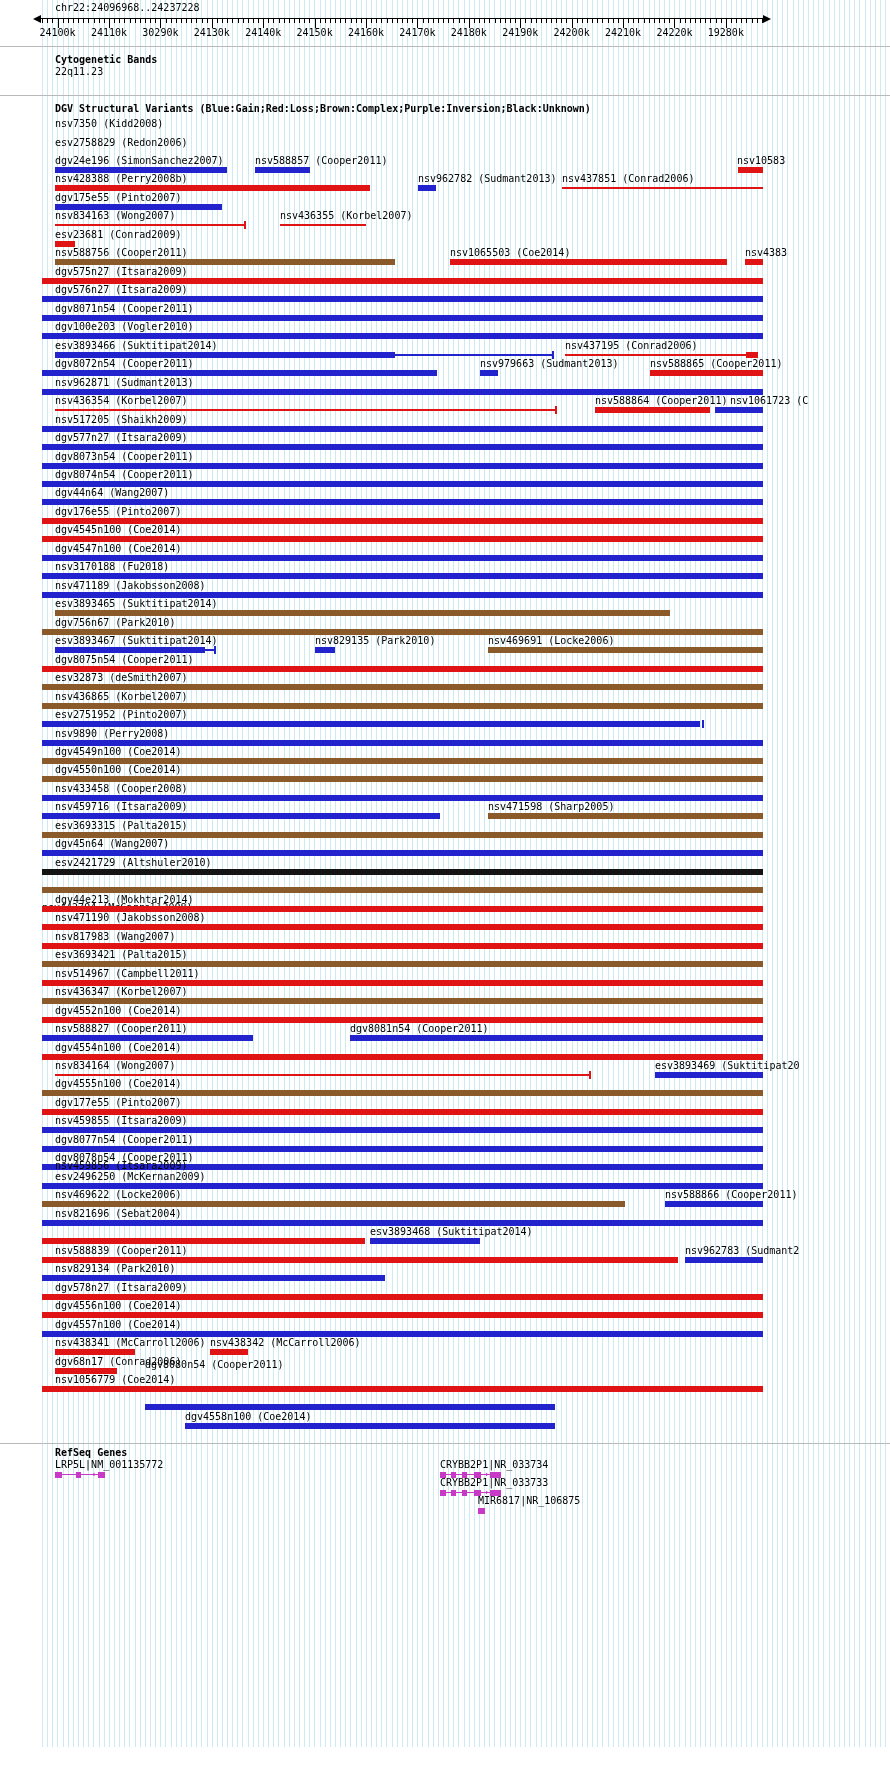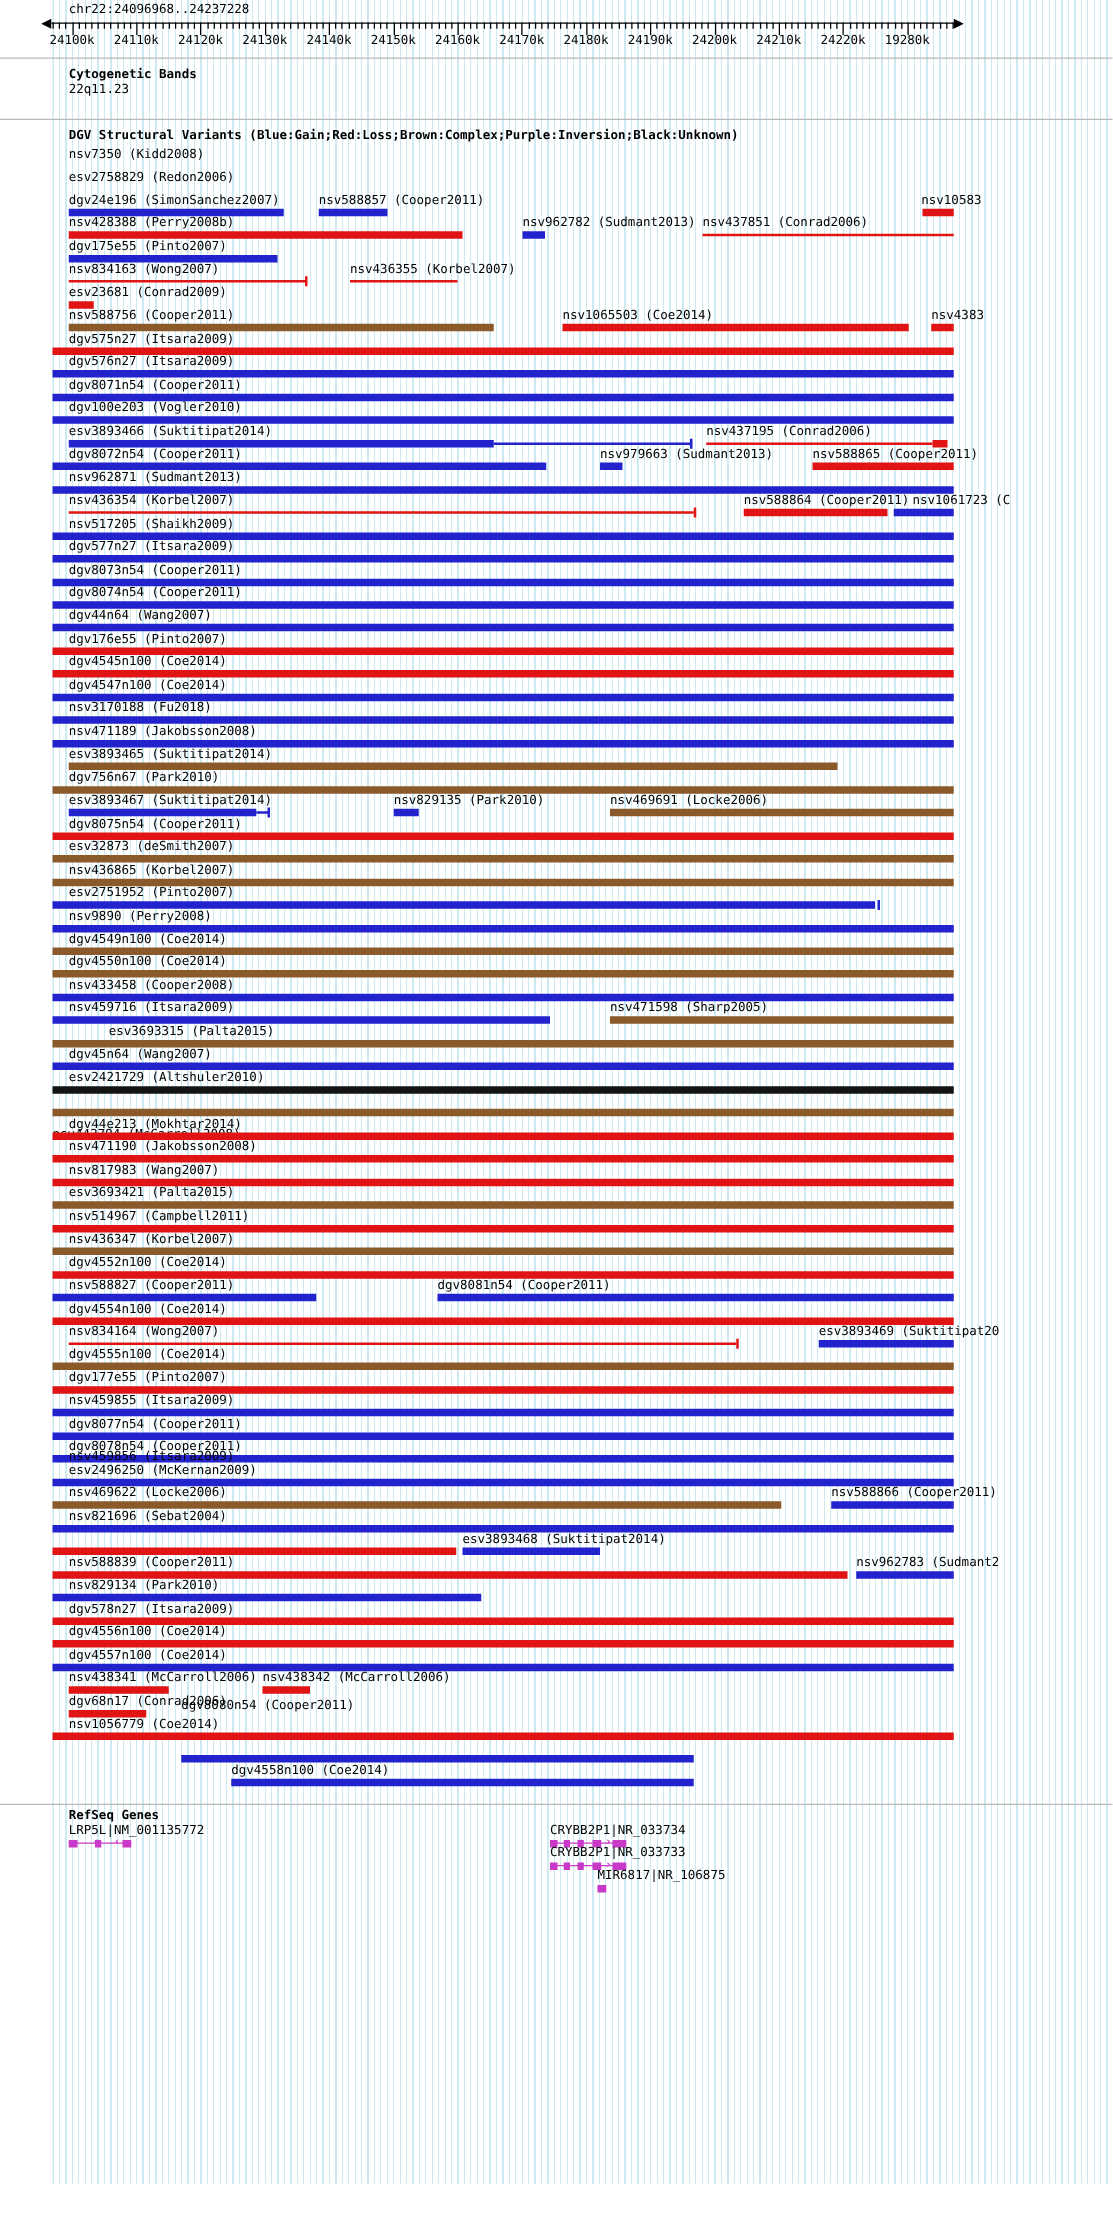--- a/index.html
+++ b/index.html
@@ -185,21 +185,21 @@
     <div class="tick" style="left: 725.845px; top: 18px; height: 10px;"></div>
     <div class="tick" style="left: 730.985px; top: 18px; height: 5px;"></div>
     <div class="tick" style="left: 736.126px; top: 18px; height: 5px;"></div>
     <div class="tick" style="left: 741.266px; top: 18px; height: 5px;"></div>
     <div class="tick" style="left: 746.407px; top: 18px; height: 5px;"></div>
     <div class="tick" style="left: 751.547px; top: 18px; height: 5px;"></div>
     <div class="tick" style="left: 756.688px; top: 18px; height: 5px;"></div>
     <div class="tick" style="left: 761.828px; top: 18px; height: 5px;"></div>
     <div class="rlabel" style="left: 57.5859px; top: 28px;">24100k</div>
     <div class="rlabel" style="left: 108.99px; top: 28px;">24110k</div>
-    <div class="rlabel" style="left: 160.395px; top: 28px;">24120k</div>
+    <div class="rlabel" style="left: 160.395px; top: 28px;">30290k</div>
     <div class="rlabel" style="left: 211.799px; top: 28px;">24130k</div>
     <div class="rlabel" style="left: 263.204px; top: 28px;">24140k</div>
     <div class="rlabel" style="left: 314.609px; top: 28px;">24150k</div>
     <div class="rlabel" style="left: 366.013px; top: 28px;">24160k</div>
     <div class="rlabel" style="left: 417.418px; top: 28px;">24170k</div>
     <div class="rlabel" style="left: 468.822px; top: 28px;">24180k</div>
     <div class="rlabel" style="left: 520.227px; top: 28px;">24190k</div>
     <div class="rlabel" style="left: 571.631px; top: 28px;">24200k</div>
     <div class="rlabel" style="left: 623.036px; top: 28px;">24210k</div>
     <div class="rlabel" style="left: 674.44px; top: 28px;">24220k</div>
@@ -309,21 +309,21 @@
     <div class="vlabel" style="left: 55px; top: 747px;">dgv4549n100 (Coe2014)</div>
     <div class="glyph" style="left: 42px; top: 758px; width: 721px; height: 6px; background: rgb(139, 90, 43);"></div>
     <div class="vlabel" style="left: 55px; top: 765.4px;">dgv4550n100 (Coe2014)</div>
     <div class="glyph" style="left: 42px; top: 776.4px; width: 721px; height: 6px; background: rgb(139, 90, 43);"></div>
     <div class="vlabel" style="left: 55px; top: 783.9px;">nsv433458 (Cooper2008)</div>
     <div class="glyph" style="left: 42px; top: 794.9px; width: 721px; height: 6px; background: rgb(35, 35, 206);"></div>
     <div class="vlabel" style="left: 55px; top: 802.4px;">nsv459716 (Itsara2009)</div>
     <div class="glyph" style="left: 42px; top: 813.4px; width: 398px; height: 6px; background: rgb(35, 35, 206);"></div>
     <div class="vlabel" style="left: 488px; top: 802.4px;">nsv471598 (Sharp2005)</div>
     <div class="glyph" style="left: 488px; top: 813.4px; width: 275px; height: 6px; background: rgb(139, 90, 43);"></div>
-    <div class="vlabel" style="left: 55px; top: 820.9px; margin-left: 32px;">esv3693315 (Palta2015)</div>
+    <div class="vlabel" style="left: 55px; top: 820.9px;">esv3693315 (Palta2015)</div>
     <div class="glyph" style="left: 42px; top: 831.9px; width: 721px; height: 6px; background: rgb(139, 90, 43);"></div>
     <div class="vlabel" style="left: 55px; top: 839.3px;">dgv45n64 (Wang2007)</div>
     <div class="glyph" style="left: 42px; top: 850.3px; width: 721px; height: 6px; background: rgb(35, 35, 206);"></div>
     <div class="vlabel" style="left: 55px; top: 857.8px;">esv2421729 (Altshuler2010)</div>
     <div class="glyph" style="left: 42px; top: 868.8px; width: 721px; height: 6px; background: rgb(20, 20, 20);"></div>
     <div class="vlabel" style="left: 42px; top: 876.3px; margin-top: 27px;">nsv442794 (McCarroll2008)</div>
     <div class="glyph" style="left: 42px; top: 887.3px; width: 721px; height: 6px; background: rgb(139, 90, 43);"></div>
     <div class="vlabel" style="left: 55px; top: 894.7px;">dgv44e213 (Mokhtar2014)</div>
     <div class="glyph" style="left: 42px; top: 905.7px; width: 721px; height: 6px; background: rgb(224, 20, 20);"></div>
     <div class="vlabel" style="left: 55px; top: 913.2px;">nsv471190 (Jakobsson2008)</div>

